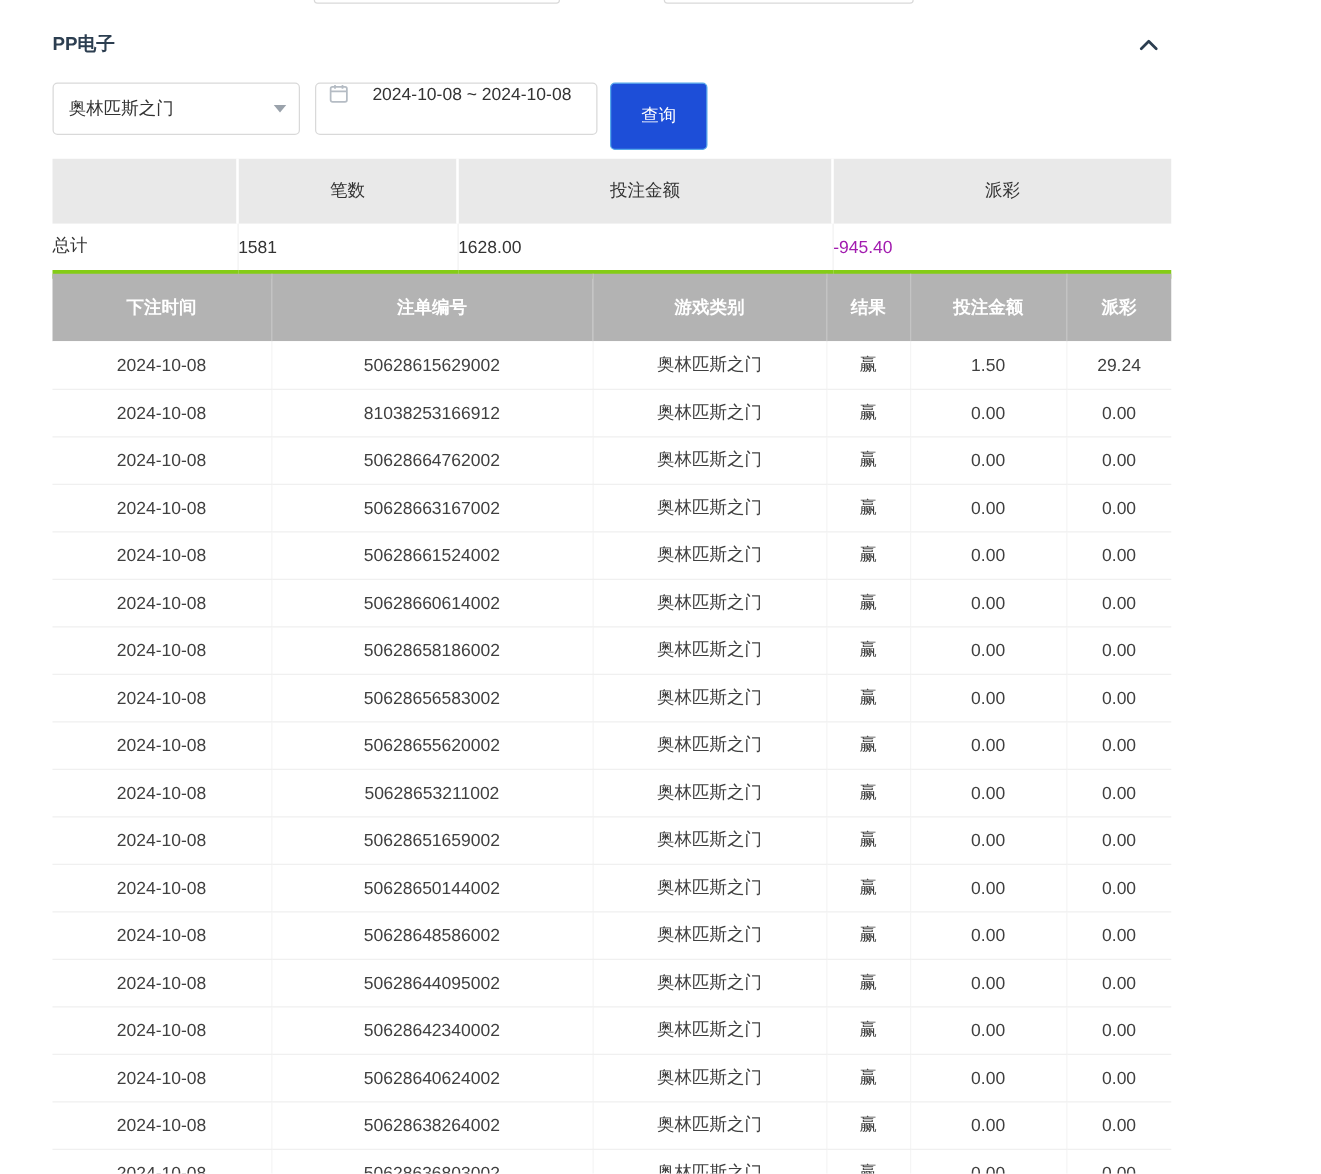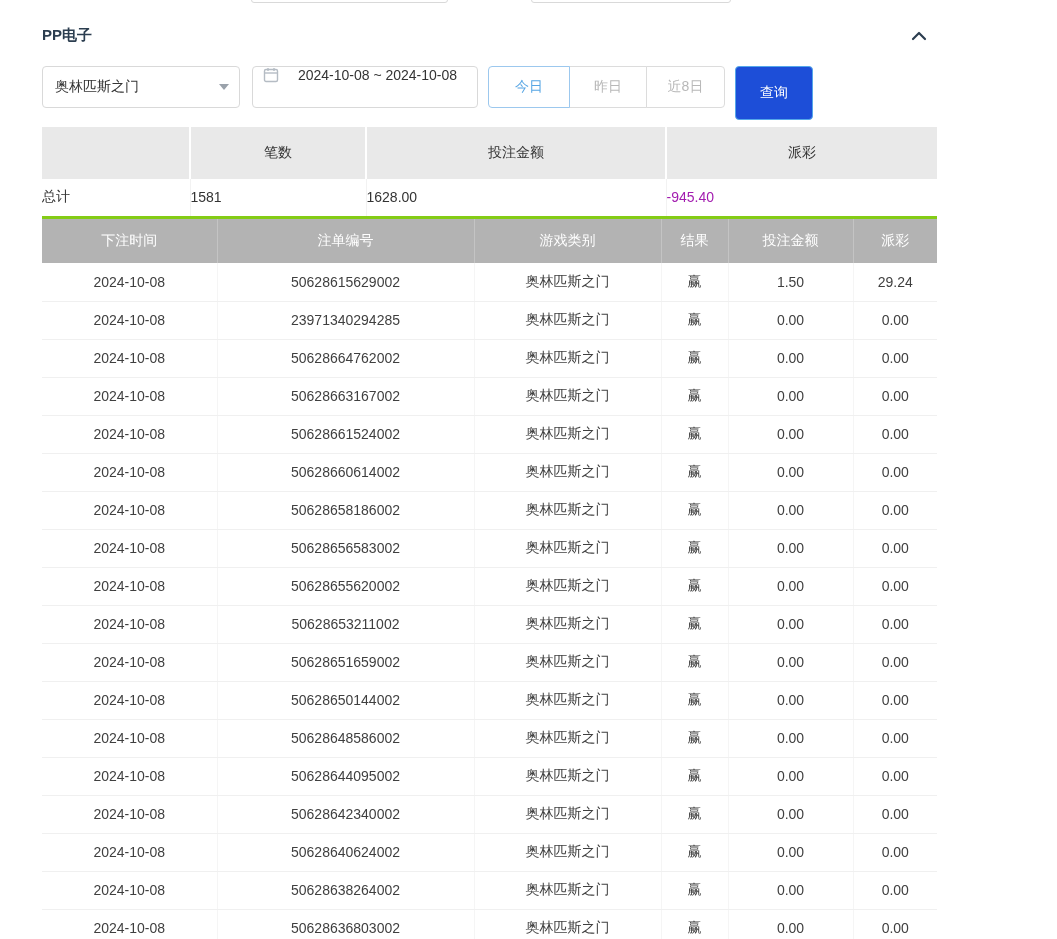--- a/index.html
+++ b/index.html
@@ -96,22 +96,22 @@
   .summary-table td {
     height: 40px; font-size: 14px; text-align: left; background: #fff;
     border-bottom: 7px solid #84cc16; border-right: 1px solid #f2f2f2;
   }
   .summary-table td:last-child { border-right: none; }
   .payout-negative { color: #a21caf; }
 
   
   .bet-table { position: absolute; top: 219px; left: 0; width: 895px; }
   .bet-table th {
-    background: #b3b3b3; color: #fff; height: 44px; font-size: 14px;
-    font-weight: normal; text-align: center; border-right: 1px solid #c4c4c4;
+    background: #b3b3b3; color: #fff; height: 54px; font-size: 14px;
+    font-weight: bold; text-align: center; border-right: 1px solid #c4c4c4;
   }
   .bet-table th:last-child { border-right: none; }
   .bet-table td {
     height: 38px; font-size: 14px; color: #3f3f3f; text-align: center;
     background: #fff; border-bottom: 1px solid #f0f0f0; border-right: 1px solid #f5f5f5;
   }
   .bet-table td:last-child { border-right: none; }
 </style>
 </head>
 <body>
@@ -143,25 +143,20 @@
           <svg width="16" height="16" viewBox="0 0 16 16">
             <rect x="1.5" y="2.5" width="13" height="12" rx="1.5" fill="none" stroke="#b5bcc4" stroke-width="1.4"></rect>
             <line x1="1.5" y1="6" x2="14.5" y2="6" stroke="#b5bcc4" stroke-width="1.4"></line>
             <line x1="5" y1="1" x2="5" y2="4" stroke="#b5bcc4" stroke-width="1.4"></line>
             <line x1="11" y1="1" x2="11" y2="4" stroke="#b5bcc4" stroke-width="1.4"></line>
           </svg>
         </span>
         <span class="date-text">2024-10-08 ~ 2024-10-08</span>
       </div>
 
-      <div class="quick-group">
-        <button class="quick-btn qb0 active">今日</button>
-        <button class="quick-btn qb1">昨日</button>
-        <button class="quick-btn qb2">近8日</button>
-      </div>
 
       <button class="search-btn">查询</button>
     </div>
 
     <table class="summary-table">
       <colgroup>
         <col style="width:148px">
           <col style="width:176px">
           <col style="width:300px">
           <col style="width:271px">
@@ -207,21 +202,21 @@
           <tr>
             <td>2024-10-08</td>
             <td>50628615629002</td>
             <td>奥林匹斯之门</td>
             <td>赢</td>
             <td>1.50</td>
             <td>29.24</td>
           </tr>
           <tr>
             <td>2024-10-08</td>
-            <td>23971340294285</td>
+            <td>81038253166912</td>
             <td>奥林匹斯之门</td>
             <td>赢</td>
             <td>0.00</td>
             <td>0.00</td>
           </tr>
           <tr>
             <td>2024-10-08</td>
             <td>50628664762002</td>
             <td>奥林匹斯之门</td>
             <td>赢</td>

